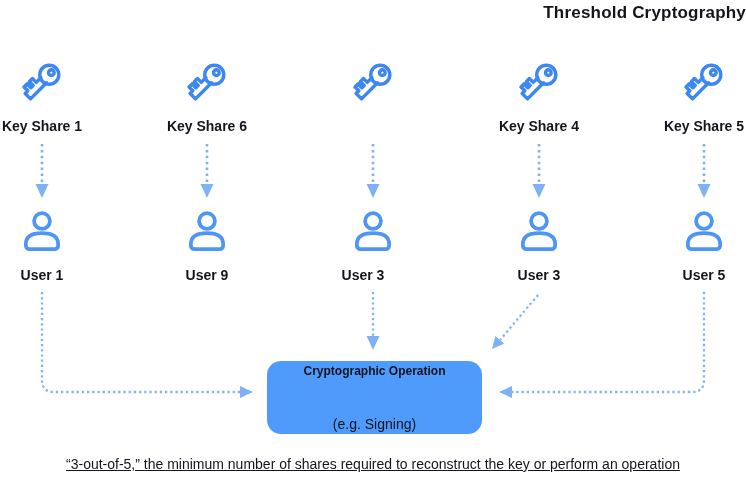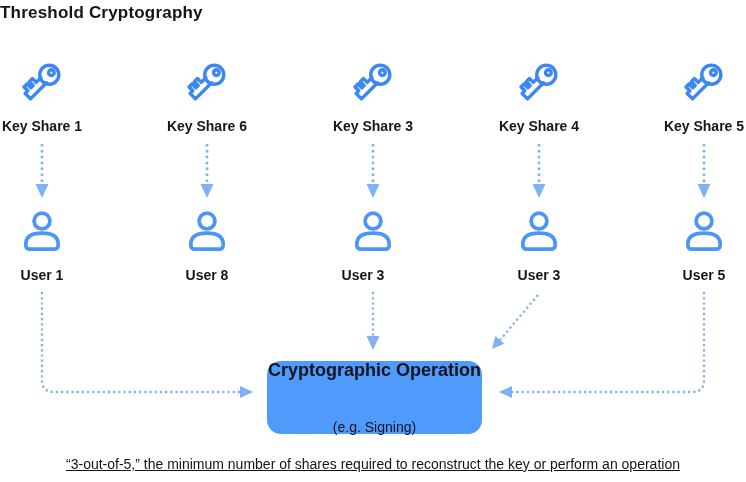--- a/index.html
+++ b/index.html
@@ -18,21 +18,21 @@
   }
   .canvas{
     position:relative;
     width:746px;height:482px;
     background:var(--bg);
     overflow:hidden;
     margin:0 auto;
   }
   .diagram-title{
     position:absolute;top:3px;left:0;right:0;
-    text-align:left;
+    text-align:right;
     font-size:17px;font-weight:700;
     letter-spacing:.2px;
     color:var(--text);
   }
   .col-key-icon{position:absolute;top:56px;width:52px;height:52px;}
   .col-key-label{
     position:absolute;top:118px;width:160px;
     text-align:center;font-size:14px;font-weight:600;color:var(--text);
   }
   .col-person-icon{position:absolute;top:207px;width:50px;height:50px;}
@@ -46,21 +46,21 @@
   .arrow-line{stroke:var(--arrow);fill:none;}
   .arrow-head{fill:var(--arrow);stroke:none;}
   .arrows-overlay{position:absolute;left:0;top:0;width:746px;height:482px;}
   .operation-box{
     position:absolute;left:267px;top:361px;width:215px;height:73px;
     background:var(--box-bg);
     border-radius:14px;
     display:flex;flex-direction:column;align-items:center;justify-content:center;
     gap:2px;
   }
-  .operation-line1{font-size:18px;font-weight:700;color:var(--text);}
+  .operation-line1{font-size:12px;font-weight:700;color:var(--text);}
   .operation-line2{font-size:14px;font-weight:400;color:var(--text);margin-top:36px;}
   .caption{
     position:absolute;left:0;right:0;top:456px;
     text-align:center;font-size:14px;color:var(--text);text-decoration:underline;
   }
 </style>
 </head>
 <body>
 
 <div class="canvas">
@@ -98,32 +98,31 @@
   </div>
   <div class="col-key-label" style="left:127px">Key Share 6</div>
   <div class="col-person-icon" style="left:182px">
     <svg class="icon" viewBox="0 0 48 48">
       <g class="person-stroke" stroke-width="3.6" stroke-linejoin="round">
         <circle cx="24" cy="13.5" r="7.6"></circle>
         <path d="M 8.5 35.5 C 8.5 28 14.5 25 24 25 C 33.5 25 39.5 28 39.5 35.5 L 39.5 37 A 3.5 3.5 0 0 1 36 40.5 L 12 40.5 A 3.5 3.5 0 0 1 8.5 37 Z"></path>
       </g>
     </svg>
   </div>
-  <div class="col-user-label" style="left:127px">User 8</div>
+  <div class="col-user-label" style="left:127px">User 9</div>
 
   <div class="col-key-icon" style="left:347px">
     <svg class="icon" viewBox="0 0 48 48">
       <g class="key-stroke" transform="rotate(-45 24 24)" stroke-width="3.2" stroke-linejoin="round" stroke-linecap="round">
         <circle cx="33.5" cy="24" r="8.8"></circle>
         <circle cx="36.2" cy="24" r="2.6"></circle>
         <path d="M 26 20.5 L 20 20.5 L 20 15.5 L 16 15.5 L 16 20.5 L 13 20.5 L 13 15.5 L 9 15.5 L 9 20.5 L 5.5 20.5 L 5.5 27.5 L 26.5 27.5"></path>
       </g>
     </svg>
   </div>
-  <div class="col-key-label" style="left:293px">Key Share 3</div>
   <div class="col-person-icon" style="left:348px">
     <svg class="icon" viewBox="0 0 48 48">
       <g class="person-stroke" stroke-width="3.6" stroke-linejoin="round">
         <circle cx="24" cy="13.5" r="7.6"></circle>
         <path d="M 8.5 35.5 C 8.5 28 14.5 25 24 25 C 33.5 25 39.5 28 39.5 35.5 L 39.5 37 A 3.5 3.5 0 0 1 36 40.5 L 12 40.5 A 3.5 3.5 0 0 1 8.5 37 Z"></path>
       </g>
     </svg>
   </div>
   <div class="col-user-label" style="left:283px">User 3</div>
 

